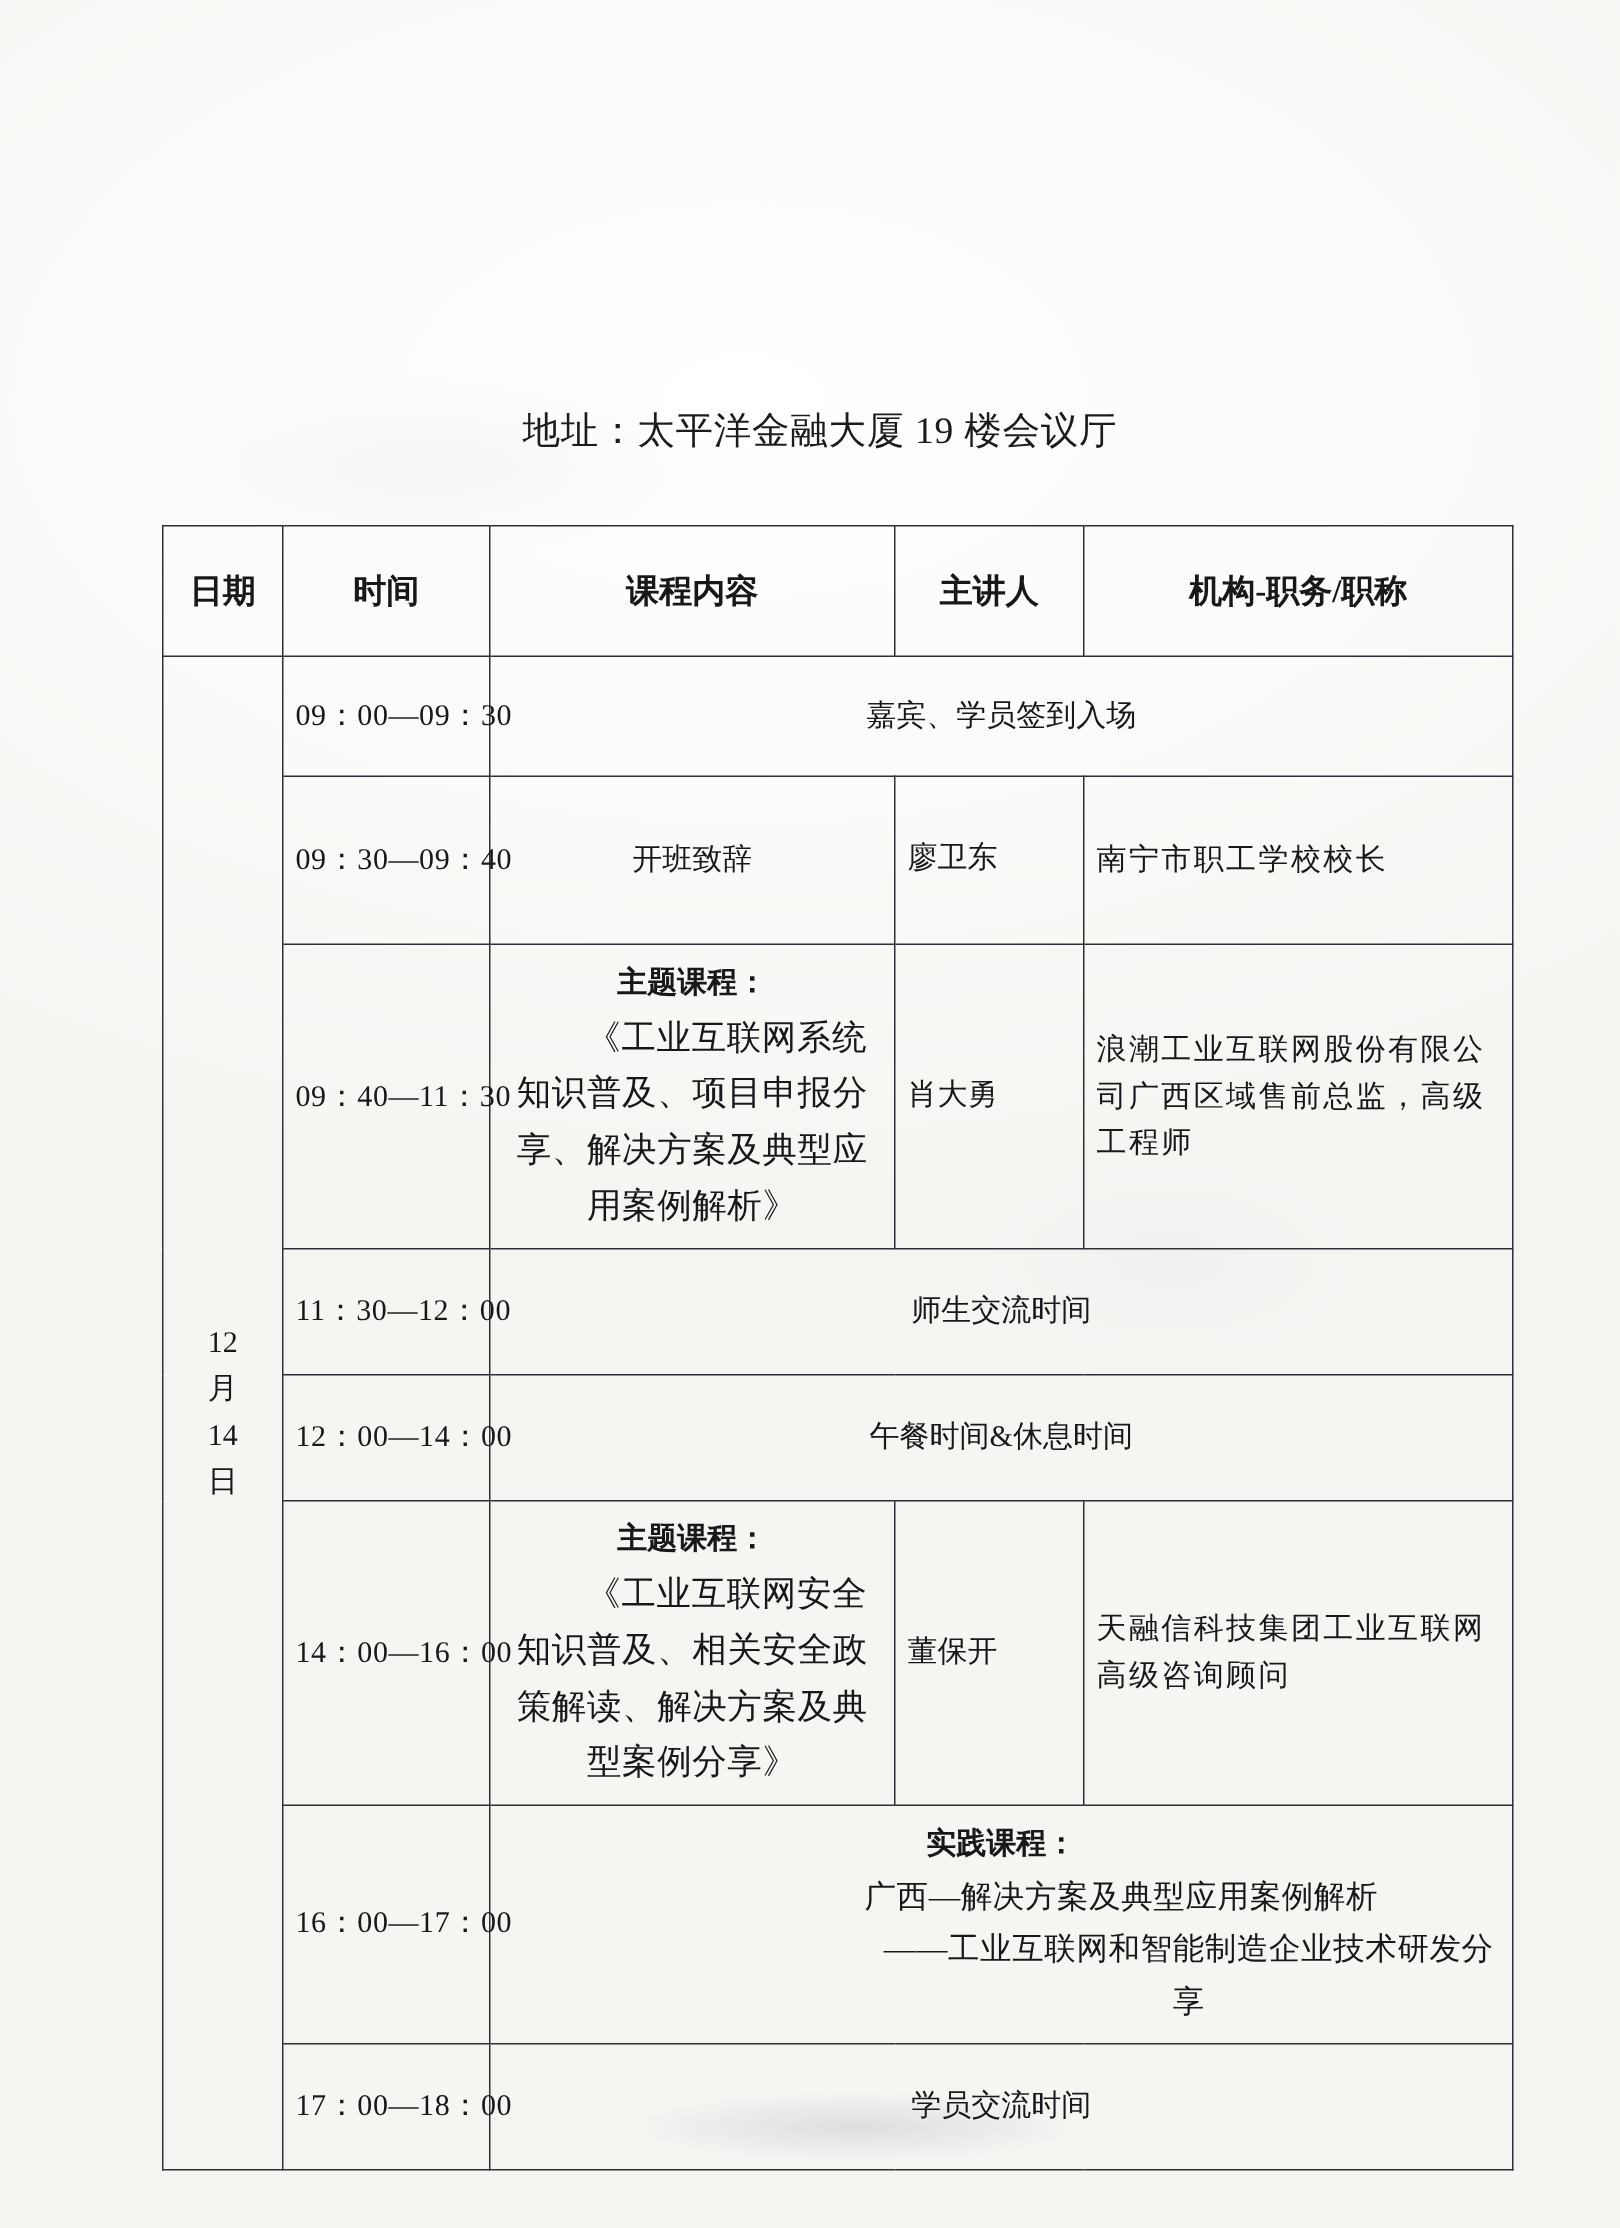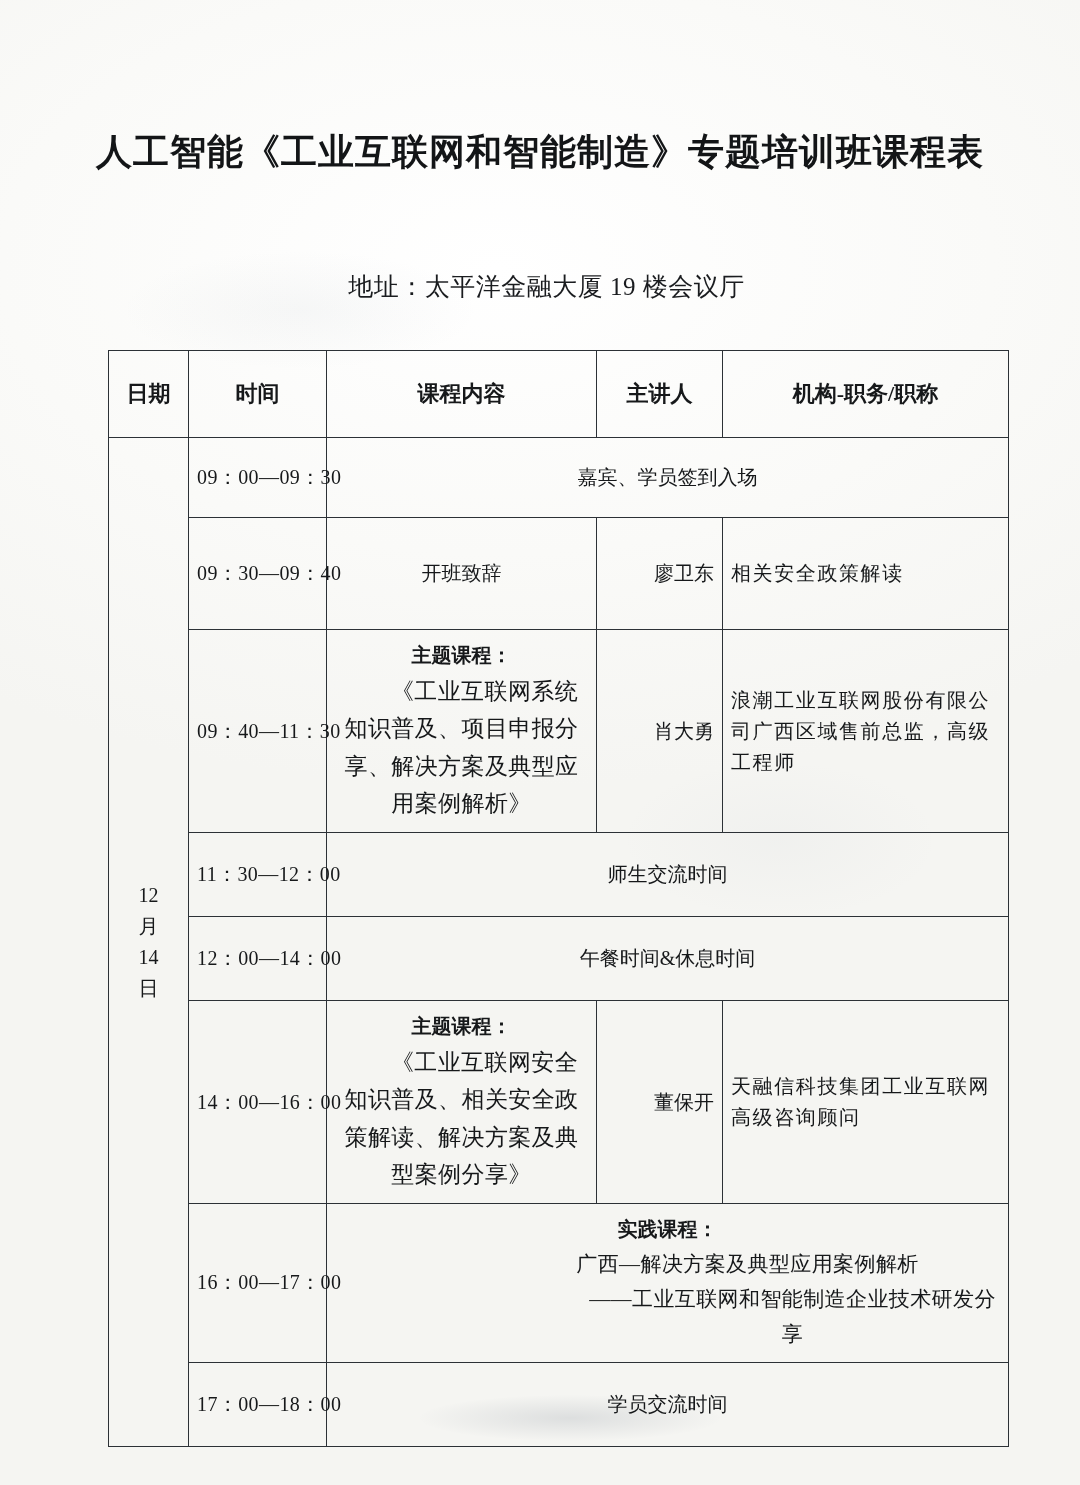--- a/index.html
+++ b/index.html
@@ -111,23 +111,24 @@
     text-align: center;
     font-size: 19px;
     white-space: nowrap;
     letter-spacing: 0.4px;
   }
   .cell-center {
     text-align: center;
     font-size: 21px;
   }
   .cell-spk {
-    text-align: right;
+    text-align: left;
     font-size: 21px;
     white-space: nowrap;
+    font-family: Liberation Mono, monospace;
   }
   .cell-org {
     text-align: left;
     font-size: 20px;
     letter-spacing: 1.6px;
     line-height: 1.62;
   }
 
   .course-block { text-align: center; }
   .course-label {
@@ -165,21 +166,20 @@
 </head>
 <body>
 
 <div class="paper"></div>
 <div class="smudge smudge-a"></div>
 <div class="smudge smudge-c"></div>
 <div class="smudge smudge-b"></div>
 
 <div class="content">
 
-  <div class="doc-title">人工智能《工业互联网和智能制造》专题培训班课程表</div>
 
   <div class="subline subline-addr">地址：太平洋金融大厦 19 楼会议厅</div>
 
   <table class="schedule">
     <colgroup>
       <col class="c-date">
         <col class="c-time">
         <col class="c-cont">
         <col class="c-spk">
         <col class="c-org">
@@ -203,21 +203,21 @@
           <span>日</span>
         </td>
         <td class="cell-time">09：00—09：30</td>
         <td class="cell-center" colspan="3">嘉宾、学员签到入场</td>
       </tr>
 
       <tr class="row-tall-2">
         <td class="cell-time">09：30—09：40</td>
         <td class="cell-center">开班致辞</td>
         <td class="cell-spk">廖卫东</td>
-        <td class="cell-org">相关安全政策解读</td>
+        <td class="cell-org">南宁市职工学校校长</td>
       </tr>
 
       <tr class="row-tall-3">
         <td class="cell-time">09：40—11：30</td>
         <td class="course-block">
           <span class="course-label">主题课程：</span>
           <span class="course-body">《工业互联网系统知识普及、项目申报分享、解决方案及典型应用案例解析》</span>
         </td>
         <td class="cell-spk">肖大勇</td>
         <td class="cell-org">浪潮工业互联网股份有限公司广西区域售前总监，高级工程师</td>

